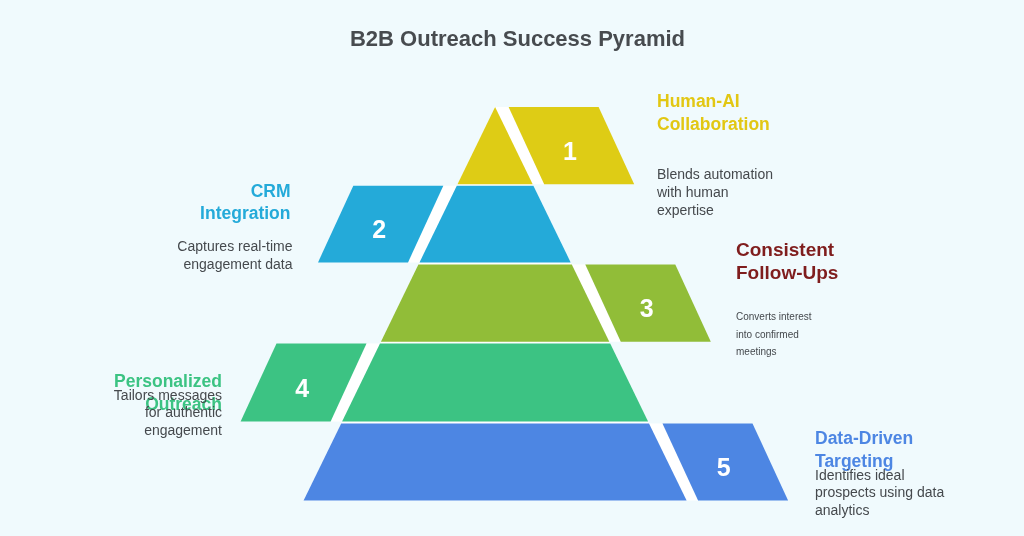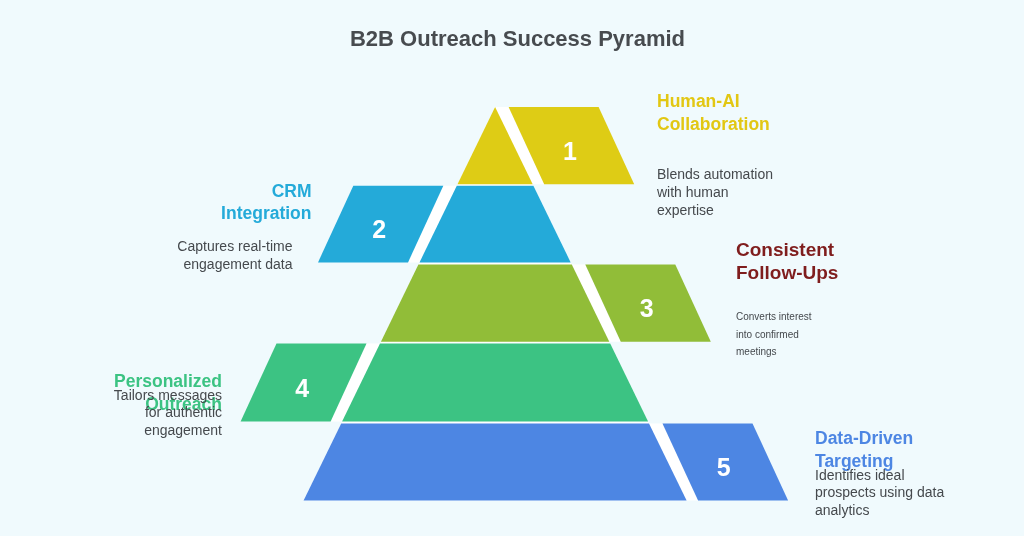--- a/index.html
+++ b/index.html
@@ -25,19 +25,19 @@
 <polygon points="662.5,423.4 752.5,423.4 788.1,500.6 698.1,500.6" fill="#4d86e3"></polygon>
 <text x="569.9" y="150.8" font-family="Liberation Sans, sans-serif" font-size="25" font-weight="bold" fill="#ffffff" text-anchor="middle" dominant-baseline="central">1</text>
 <text x="379.1" y="229.3" font-family="Liberation Sans, sans-serif" font-size="25" font-weight="bold" fill="#ffffff" text-anchor="middle" dominant-baseline="central">2</text>
 <text x="646.6" y="308.4" font-family="Liberation Sans, sans-serif" font-size="25" font-weight="bold" fill="#ffffff" text-anchor="middle" dominant-baseline="central">3</text>
 <text x="302.1" y="387.7" font-family="Liberation Sans, sans-serif" font-size="25" font-weight="bold" fill="#ffffff" text-anchor="middle" dominant-baseline="central">4</text>
 <text x="723.8" y="467.2" font-family="Liberation Sans, sans-serif" font-size="25" font-weight="bold" fill="#ffffff" text-anchor="middle" dominant-baseline="central">5</text>
 </svg>
 <div style="position:absolute;left:0;right:0;top:25.6px;text-align:center;font-size:22px;line-height:26px;font-weight:bold;color:#474b4f;letter-spacing:0;transform:translateX(5.5px);">B2B Outreach Success Pyramid</div>
 <div style="position:absolute;left:657px;top:89.8px;font-size:17.5px;line-height:22.8px;font-weight:bold;color:#e2c713;">Human-AI<br>Collaboration</div>
 <div style="position:absolute;left:657px;top:165px;font-size:14px;line-height:18px;color:#45494d;">Blends automation<br>with human<br>expertise</div>
-<div style="position:absolute;left:0;width:290.5px;top:179.7px;text-align:right;font-size:17.5px;line-height:22.8px;font-weight:bold;color:#24aad9;margin-left:21px;">CRM<br>Integration</div>
+<div style="position:absolute;left:0;width:290.5px;top:179.7px;text-align:right;font-size:17.5px;line-height:22.8px;font-weight:bold;color:#24aad9;">CRM<br>Integration</div>
 <div style="position:absolute;left:0;width:292.5px;top:238.3px;text-align:right;font-size:14px;line-height:17.6px;color:#45494d;">Captures real-time<br>engagement data</div>
 <div style="position:absolute;left:736px;top:239px;font-size:19px;line-height:22.8px;font-weight:bold;color:#7f1d1d;">Consistent<br>Follow-Ups</div>
 <div style="position:absolute;left:736px;top:308.0px;font-size:10px;line-height:17.6px;color:#45494d;">Converts interest<br>into confirmed<br>meetings</div>
 <div style="position:absolute;left:0;width:222px;top:326.4px;text-align:right;font-size:17.5px;line-height:22.8px;font-weight:bold;color:#3cc383;margin-top:44px;">Personalized<br>Outreach</div>
 <div style="position:absolute;left:0;width:222px;top:386.6px;text-align:right;font-size:14px;line-height:17.6px;color:#45494d;">Tailors messages<br>for authentic<br>engagement</div>
 <div style="position:absolute;left:815px;top:427px;font-size:17.5px;line-height:22.8px;font-weight:bold;color:#4d86e3;">Data-Driven<br>Targeting</div>
 <div style="position:absolute;left:815px;top:466.5px;font-size:14px;line-height:17.6px;color:#45494d;">Identifies ideal<br>prospects using data<br>analytics</div>
 </body></html>

